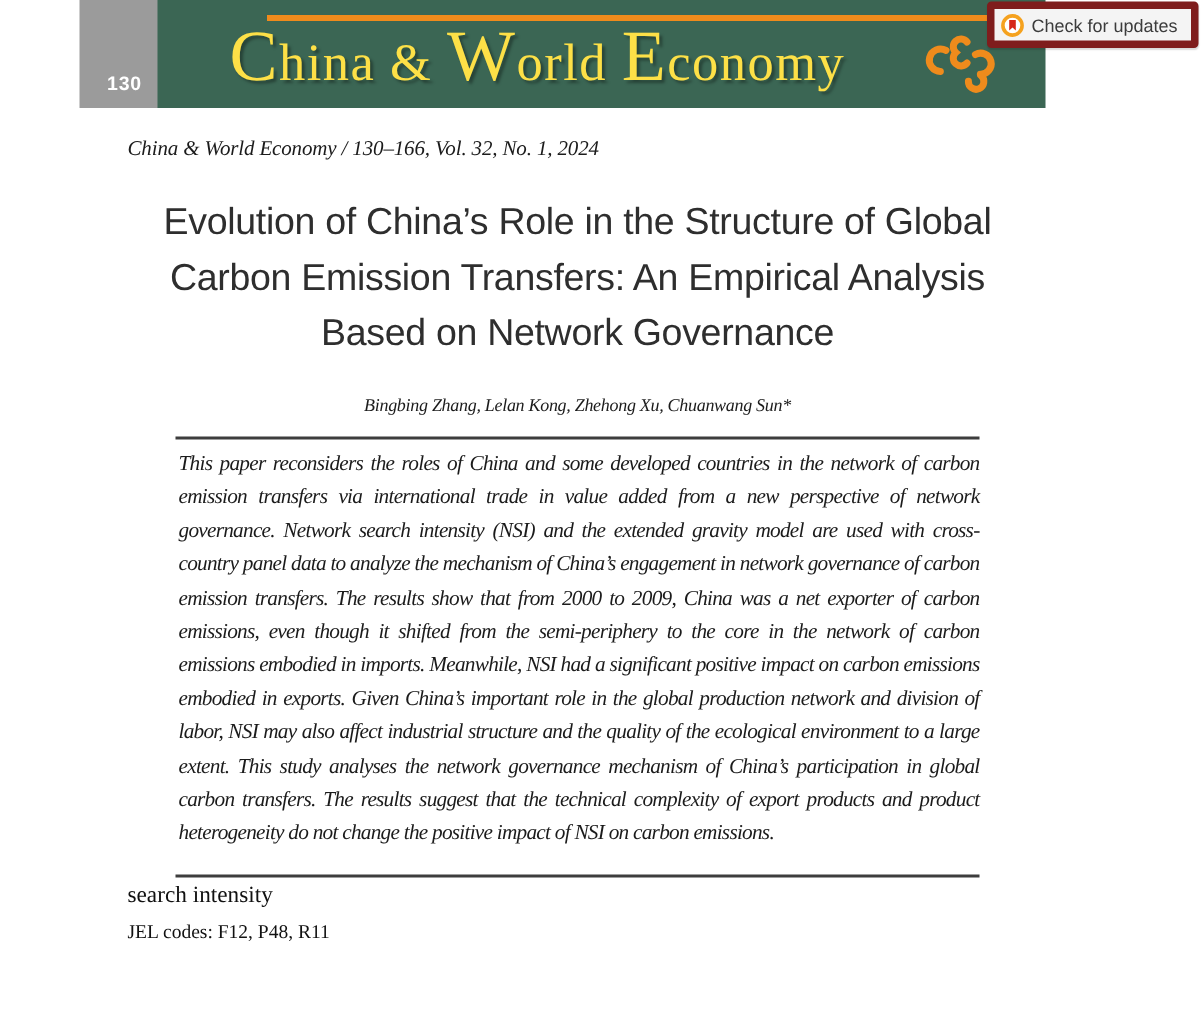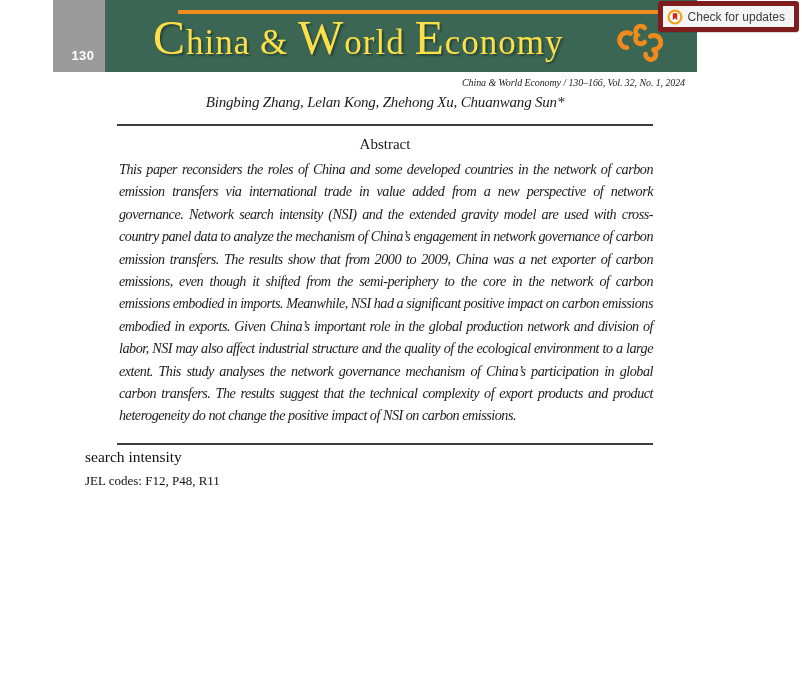--- a/index.html
+++ b/index.html
@@ -40,30 +40,30 @@
     box-shadow:0 1px 1px rgba(0,0,0,.15); cursor:pointer;
   }
   .updates-badge span{
     font-family:"Liberation Sans", sans-serif; font-size:12px; color:#3c3c3c;
   }
 
   
   .column{ position:absolute; left:85px; top:72px; width:600px; }
 
   .citation{
-    margin-top:5px; text-align:right; font-style:italic; font-size:10px;
+    margin-top:20px; text-align:left; font-style:italic; font-size:14px;
     letter-spacing:-.1px; color:#1b1b1b;
   }
   .title{
     margin-top:22px; text-align:center;
     font-family:"Liberation Sans", sans-serif; font-size:25px; line-height:37px;
     color:#2e2e2e; letter-spacing:-.2px;
   }
   .authors{
-    margin-top:6px; text-align:center; font-style:italic; font-size:15px;
+    margin-top:22px; text-align:center; font-style:italic; font-size:12px;
     letter-spacing:-.2px; color:#1b1b1b;
   }
   .rule{
     width:536px; margin:13px auto 0; border:none; border-top:2px solid #3d3d3d; height:0;
   }
   .abs-head{ margin-top:10px; text-align:center; font-size:15px; color:#1b1b1b; }
   .abs-text{
     margin:5px 0 16px 34px; width:534px; text-align:justify;
     font-style:italic; font-size:14.2px; line-height:22.4px; letter-spacing:-.5px;
     color:#1b1b1b;
@@ -105,26 +105,30 @@
       <circle cx="8" cy="8" r="6.4" fill="#ffffff" stroke="#f5a21f" stroke-width="2.4"></circle>
       <path d="M5.8 4.3h4.4v7L8 9.3l-2.2 2z" fill="#d62718"></path>
     </svg>
     <span>Check for updates</span>
   </div>
 
   <div class="column">
 
     <div class="citation">China &amp; World Economy / 130–166, Vol. 32, No. 1, 2024</div>
 
+    <div class="title">
+      <div>Evolution of China’s Role in the Structure of Global</div>
+      <div>Carbon Emission Transfers: An Empirical Analysis</div>
+      <div>Based on Network Governance</div>
+    </div>
 
     <div class="authors">Bingbing Zhang, Lelan Kong, Zhehong Xu, Chuanwang Sun*</div>
 
     <hr class="rule">
 
-    <div class="abs-head">Abstract</div>
 
     <p class="abs-text">This paper reconsiders the roles of China and some developed countries in the network of carbon emission transfers via international trade in value added from a new perspective of network governance. Network search intensity (NSI) and the extended gravity model are used with cross-country panel data to analyze the mechanism of China’s engagement in network governance of carbon emission transfers. The results show that from 2000 to 2009, China was a net exporter of carbon emissions, even though it shifted from the semi-periphery to the core in the network of carbon emissions embodied in imports. Meanwhile, NSI had a significant positive impact on carbon emissions embodied in exports. Given China’s important role in the global production network and division of labor, NSI may also affect industrial structure and the quality of the ecological environment to a large extent. This study analyses the network governance mechanism of China’s participation in global carbon transfers. The results suggest that the technical complexity of export products and product heterogeneity do not change the positive impact of NSI on carbon emissions.</p>
 
     <hr class="rule rule-bottom">
 
     <div class="kw-line2">search intensity</div>
 
     <div class="jel"><span>JEL codes:</span> <span>F12, P48, R11</span></div>
 
   </div>

